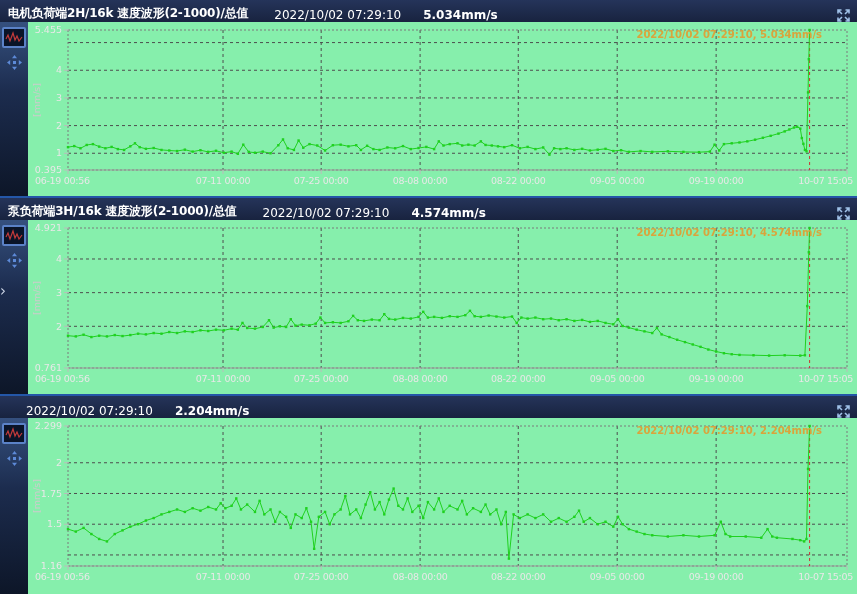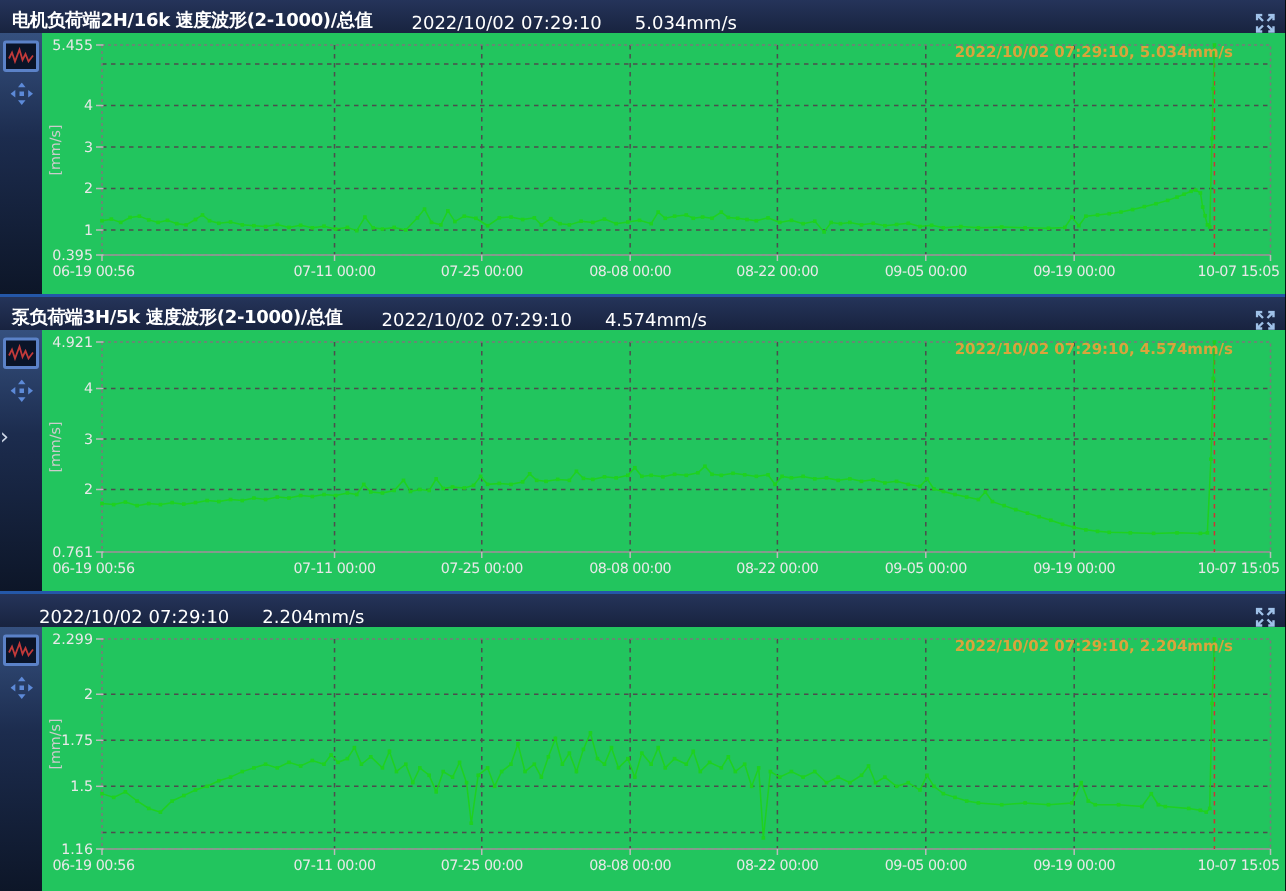--- a/index.html
+++ b/index.html
@@ -4,29 +4,29 @@
 <style>
   html,body{margin:0;padding:0;background:#05080f;}
   .app{position:relative;width:857px;height:594px;background:#000;overflow:hidden;
        font-family:"DejaVu Sans","Liberation Sans",sans-serif;}
   .panel{position:relative;width:857px;height:198px;box-sizing:border-box;display:flex;flex-direction:column;}
   .panel.sep{border-bottom:2px solid #2457a8;}
   .titlebar{height:22px;flex:0 0 22px;background:linear-gradient(180deg,#25345a,#18233f);
             display:flex;align-items:flex-end;color:#fff;font-size:12px;}
   .t-name{margin-left:8px;font-weight:bold;letter-spacing:-0.2px;white-space:nowrap;}
   .t-time{margin-left:26px;font-weight:normal;}
-  .t-val{margin-left:22px;font-weight:normal;}
+  .t-val{margin-left:22px;font-weight:bold;}
   .expand{margin-left:auto;margin-right:7px;width:14px;height:14px;display:flex;align-items:center;justify-content:center;cursor:pointer;}
   .pbody{flex:1;display:flex;min-height:0;}
   .side{flex:0 0 28px;background:linear-gradient(180deg,#35507e 0%,#1c2c4e 40%,#0d1628 100%);
         display:flex;flex-direction:column;align-items:center;padding-top:5px;box-sizing:border-box;}
   .thumb{width:20px;height:17px;border:2px solid #5b82c8;border-radius:2px;background:#0a1428;
          display:flex;align-items:center;justify-content:center;cursor:pointer;}
   .move{margin-top:7px;width:15px;height:15px;cursor:pointer;}
-  .chart{flex:1;position:relative;background:#22c55e;}
+  .chart{flex:1;position:relative;background:#86efac;}
   .chart svg{display:block;}
   .chevron{position:absolute;left:0px;top:284px;color:#cfd8e8;font-size:15px;line-height:15px;cursor:pointer;z-index:5;}
   text{font-family:"DejaVu Sans","Liberation Sans",sans-serif;}
 </style>
 </head>
 <body>
 
 <div class="app">
 
   <div class="panel sep">
@@ -227,21 +227,21 @@
               <rect x="808.4079999999999" y="6.8" width="2.4" height="2.4"></rect>
             </g>
             <text x="822" y="16" fill="#d9a43c" font-size="10" font-weight="bold" text-anchor="end">2022/10/02 07:29:10, 5.034mm/s</text>
           </svg>
         </div>
     </div>
   </div>
 
   <div class="panel sep">
     <div class="titlebar">
-      <span class="t-name">泵负荷端3H/5k 速度波形(2-1000)/总值</span>
+      <span class="t-name">泵负荷端3H/16k 速度波形(2-1000)/总值</span>
       <span class="t-time">2022/10/02 07:29:10</span>
       <span class="t-val">4.574mm/s</span>
       <span class="expand">
         <svg width="13" height="13" viewBox="0 0 13 13" fill="none" stroke="#9fc1e8" stroke-width="1.6">
           <path d="M1 4.5 V1 H4.5 M1 1 L5 5"></path>
             <path d="M8.5 1 H12 V4.5 M12 1 L8 5"></path>
           <path d="M1 8.5 V12 H4.5 M1 12 L5 8"></path>
             <path d="M12 8.5 V12 H8.5 M12 12 L8 8"></path>
         </svg>
       </span>

